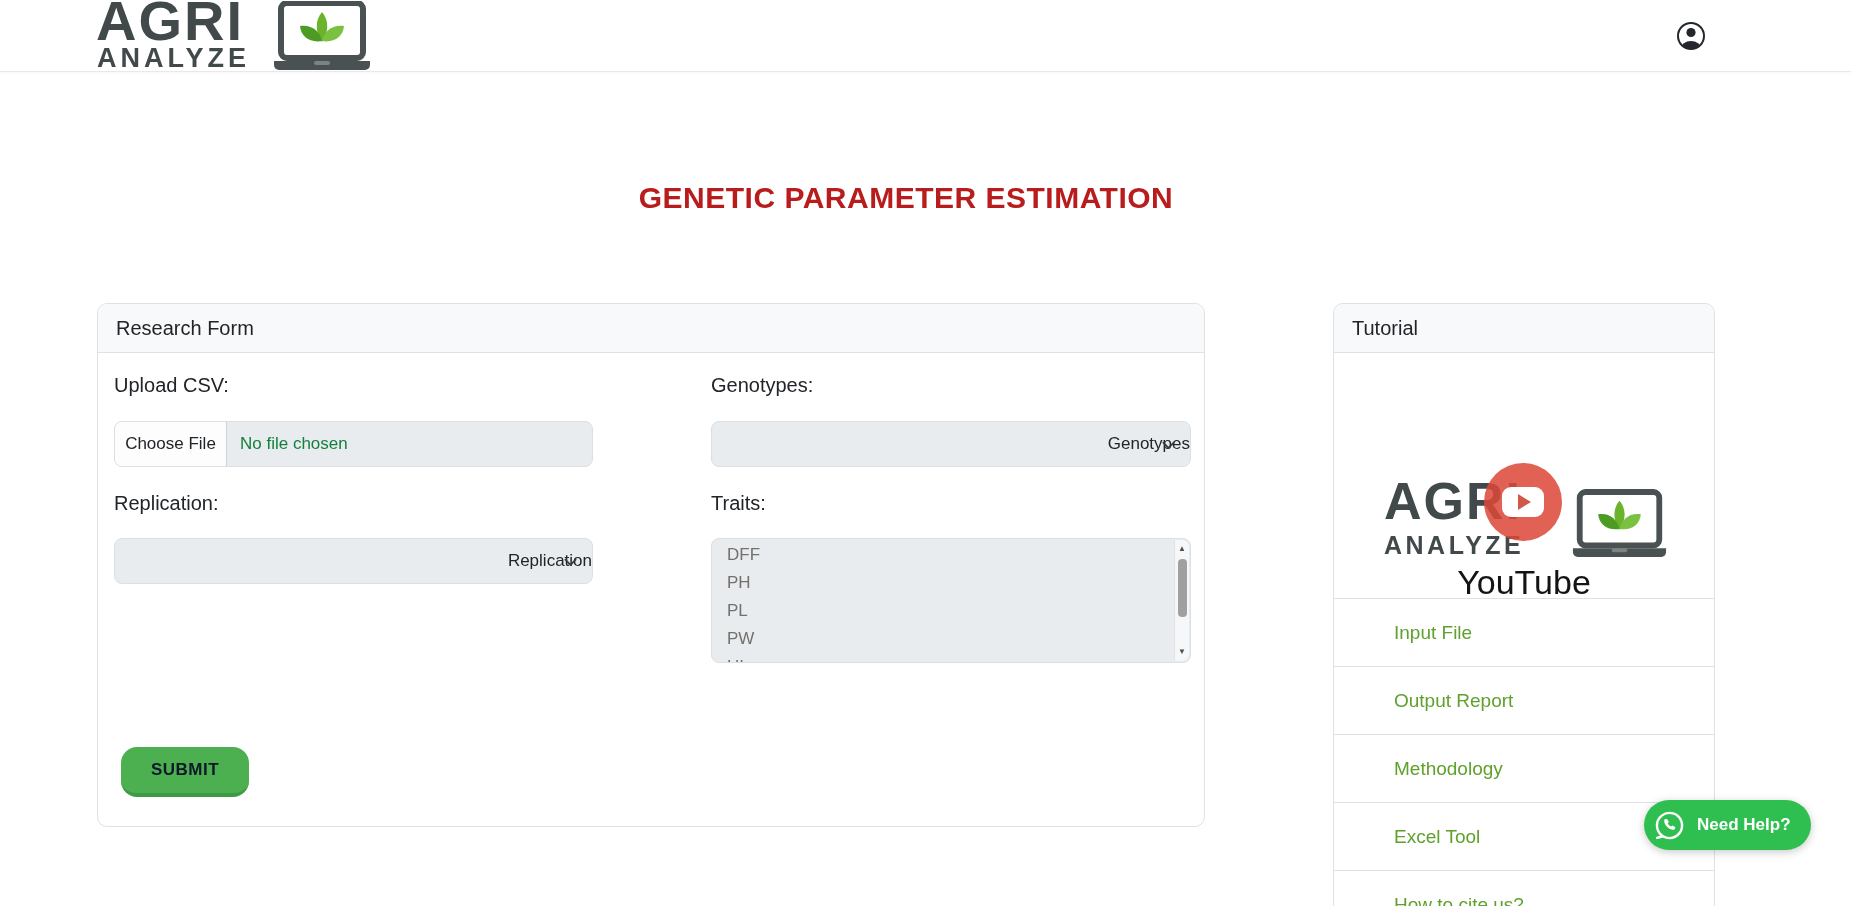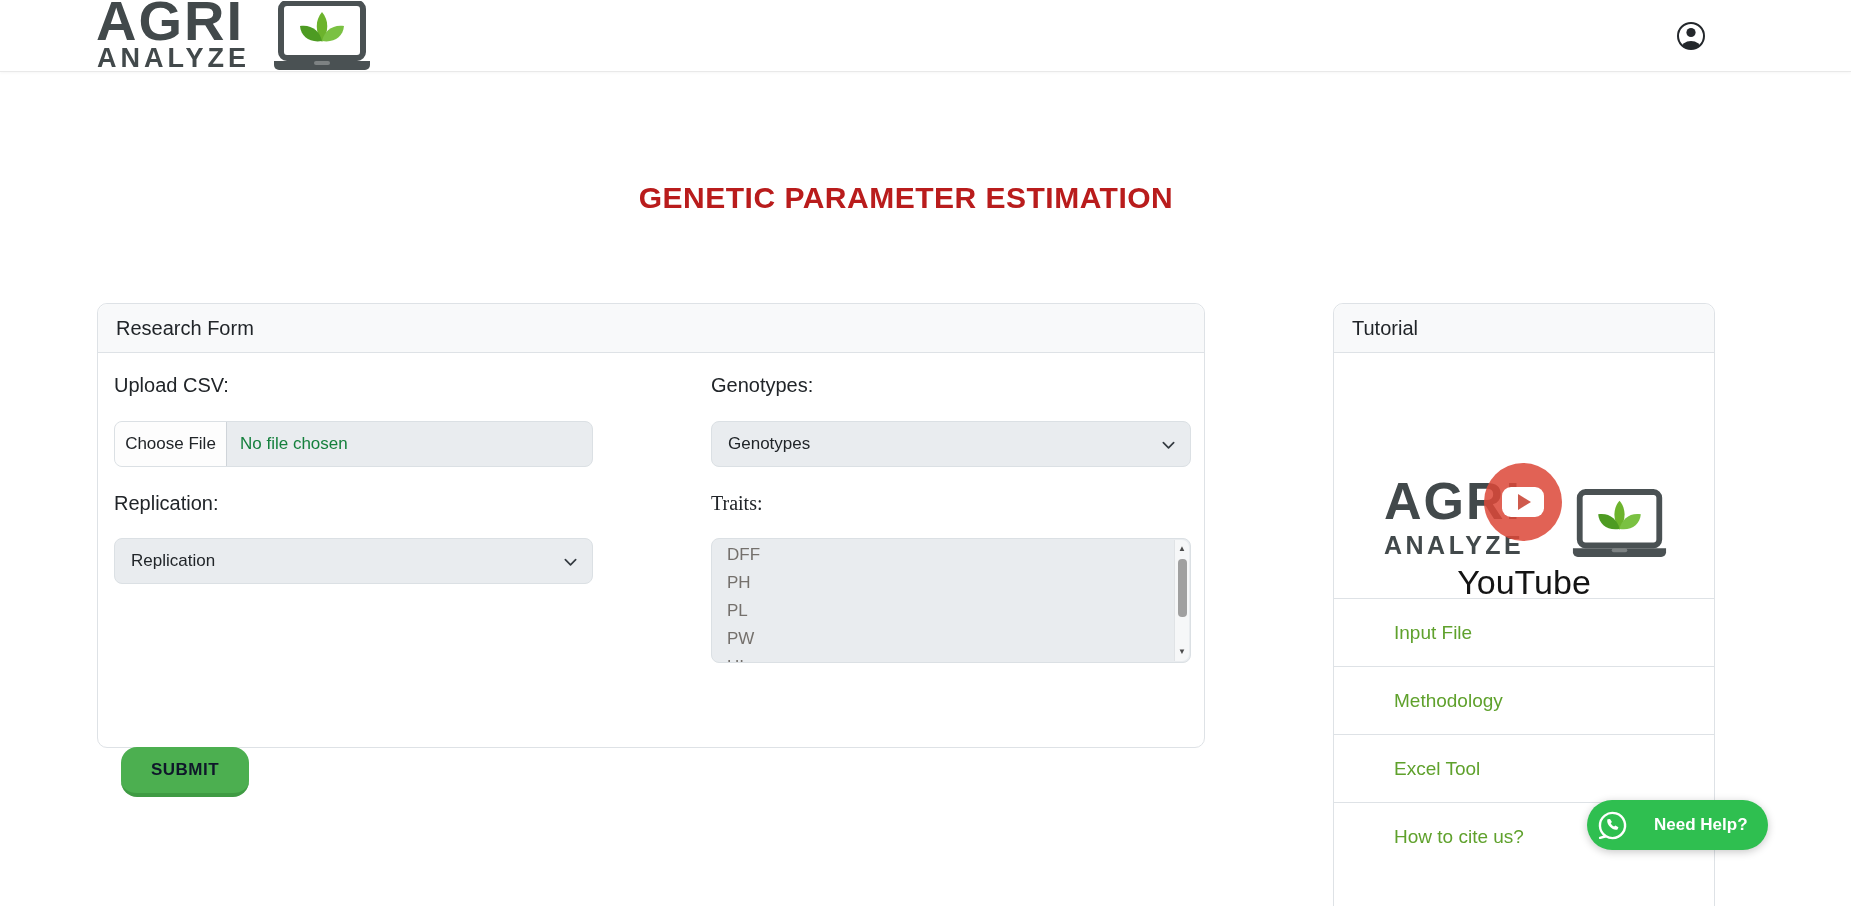--- a/index.html
+++ b/index.html
@@ -22,37 +22,37 @@
               white-space:nowrap; text-decoration:none; }
   .nav-item.green { color:#74b62c; }
   #user-btn { position:absolute; left:1675px; top:20px; width:32px; height:32px; cursor:pointer; }
 
   
   #page-title { position:absolute; left:97px; top:181px; width:1618px; text-align:center;
                 font-size:30px; font-weight:800; letter-spacing:.5px; color:#b91c1c; }
 
   
   .card { position:absolute; background:#fff; border:1px solid #dee2e6; border-radius:10px; }
-  #form-card { left:97px; top:303px; width:1108px; height:445px; }
+  #form-card { left:97px; top:303px; width:1108px; height:524px; }
   .card-header { height:49px; line-height:48px; background:#f8f9fa;
                  border-bottom:1px solid #dee2e6; border-radius:10px 10px 0 0;
                  padding-left:18px; font-size:20px; color:#212529; }
   .field-label { position:absolute; font-size:20px; color:#212529; }
   .ctl { position:absolute; background:#e9ecef; border:1px solid #dbe0e4; border-radius:8px;
          height:46px; font-size:17px; color:#212529; }
 
   
   #file-input { left:16px; top:117px; width:479px; display:flex; align-items:center; cursor:pointer; }
   .file-btn { height:44px; line-height:44px; width:112px; text-align:center;
               background:#fdfdfd; border-right:1px solid #cfd4d9;
               border-radius:7px 0 0 7px; cursor:pointer; }
   .file-status { padding-left:13px; color:#15803d; }
 
   
-  .select { display:flex; align-items:center; padding-left:16px; cursor:pointer; }
+  .select { display:flex; align-items:center; padding-left:16px; cursor:pointer;justify-content:flex-end; }
   .select .chev { position:absolute; right:14px; top:16px; }
   #genotypes-select { left:613px; top:117px; width:480px; }
   #replication-select { left:16px; top:234px; width:479px; }
 
   
   #traits-list { left:613px; top:234px; width:480px; height:125px; overflow:hidden;
                  padding:2px 0 0 0; position:absolute; }
   .trait-option { height:28px; line-height:28px; padding-left:15px; font-size:17px;
                   color:#74706c; cursor:pointer; }
   #traits-scrollbar { position:absolute; right:1px; top:1px; width:15px; height:121px;
@@ -86,23 +86,23 @@
   #yt-play i { display:block; width:0; height:0; border-left:13px solid #cf5a4c;
                border-top:8px solid transparent; border-bottom:8px solid transparent; margin-left:3px; }
   #yt-caption { position:absolute; left:0; top:210px; width:380px; text-align:center;
                 font-size:34px; color:#141414; }
   #tutorial-links { position:absolute; left:0; top:294px; width:380px; }
   .tutorial-link { height:68px; display:flex; align-items:center; padding-left:60px;
                    border-top:1px solid #dee2e6; font-size:19px; font-weight:500;
                    color:#5fa12c; cursor:pointer; }
 
   
-  #need-help { position:absolute; left:1587px; top:800px; height:50px; padding:0 20px 0 7px;
+  #need-help { position:absolute; left:1644px; top:800px; height:50px; padding:0 20px 0 7px;
                background:#2fbf50; border-radius:26px; display:flex; align-items:center;
-               gap:23px; z-index:30; cursor:pointer; box-shadow:0 2px 8px rgba(0,0,0,.22); }
+               gap:9px; z-index:30; cursor:pointer; box-shadow:0 2px 8px rgba(0,0,0,.22); }
   #need-help span { color:#fff; font-size:17px; font-weight:600; }
 </style>
 </head>
 <body>
 
 <div id="header">
   <div id="logo">
     <div class="logo-agri">AGRI</div>
     <div class="logo-analyze">ANALYZE</div>
     <svg class="logo-laptop" width="100" height="72" viewBox="0 0 100 72">
@@ -146,21 +146,21 @@
   </div>
 
   <div class="field-label" style="left:16px; top:188px;">Replication:</div>
   <div id="replication-select" class="ctl select">
     <span>Replication</span>
     <svg class="chev" width="15" height="15" viewBox="0 0 16 16">
       <path d="M2.5,5 L8,10.5 L13.5,5" fill="none" stroke="#343a40" stroke-width="1.8" stroke-linecap="round" stroke-linejoin="round"></path>
     </svg>
   </div>
 
-  <div class="field-label" style="left:613px; top:188px;font-family:Liberation Serif, serif;">Traits:</div>
+  <div class="field-label" style="left:613px; top:188px;">Traits:</div>
   <div id="traits-list" class="ctl">
     <div id="traits-options">
         <div class="trait-option">DFF</div>
         <div class="trait-option">PH</div>
         <div class="trait-option">PL</div>
         <div class="trait-option">PW</div>
         <div class="trait-option">HI</div>
       </div>
     <div id="traits-scrollbar">
       <div class="sb-arrow" id="sb-up">▲</div>
@@ -189,20 +189,21 @@
     <div id="yt-circle">
       <div id="yt-play">
           <i></i>
         </div>
     </div>
     <div id="yt-caption">YouTube</div>
   </div>
 
   <div id="tutorial-links">
       <div class="tutorial-link">Input File</div>
+      <div class="tutorial-link">Output Report</div>
       <div class="tutorial-link">Methodology</div>
       <div class="tutorial-link">Excel Tool</div>
       <div class="tutorial-link">How to cite us?</div>
     </div>
 </div>
 
 <div id="need-help">
   <svg width="37" height="37" viewBox="0 0 40 40">
     <path d="M12.6,31.4 A13.6,13.6 0 1 1 20,33.6 c-2.6,0 -5,-0.7 -7,-2 L6.6,33.4 Z" fill="none" stroke="#fff" stroke-width="2.6" stroke-linejoin="round"></path>
     <path d="M14.6,13.2 c-1,2.5 0.2,5.6 2.7,8.2 2.5,2.6 5.6,3.9 8.1,3 l1,-2.4 -3.3,-2.1 -1.4,1.3 c-1.4,-0.6 -3,-2.2 -3.6,-3.6 l1.3,-1.4 -2.1,-3.3 z" fill="#fff"></path>

